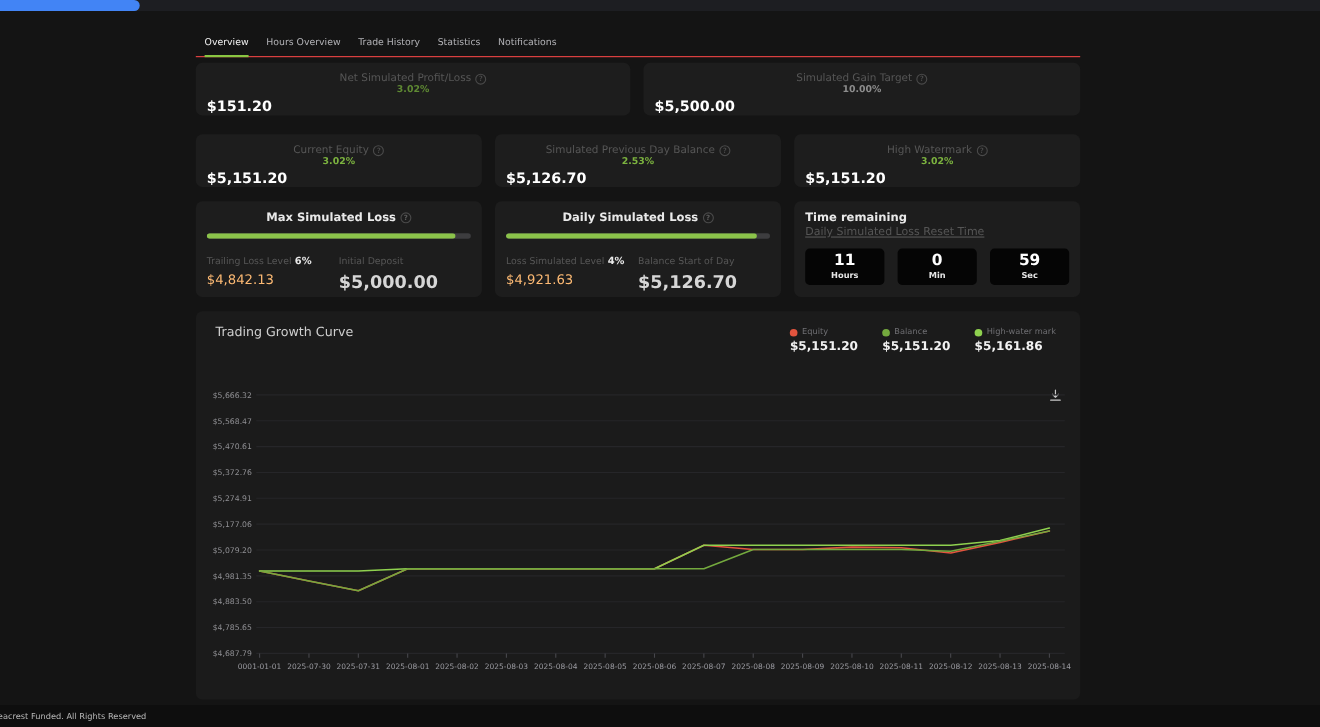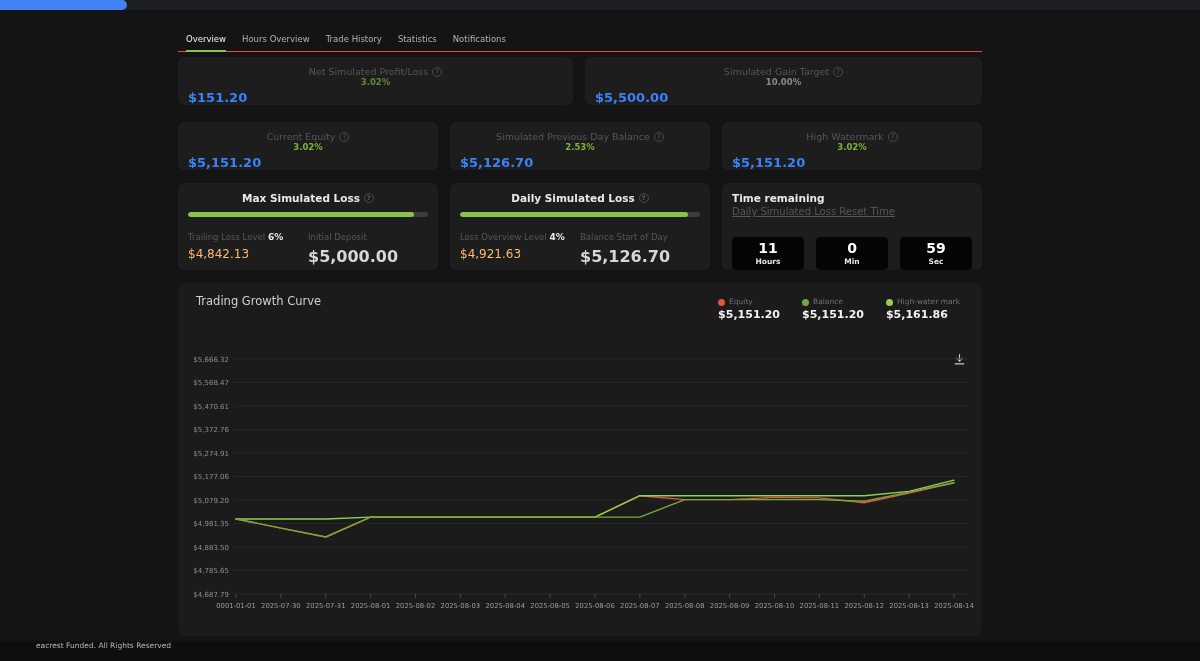--- a/index.html
+++ b/index.html
@@ -17,21 +17,21 @@
 
   
   .card { position:absolute; background:#1d1d1d; border-radius:6px; padding:9px 10px; }
   .card-row { display:flex; justify-content:space-between; align-items:center;flex-direction:column; }
   .card-label { font-size:9.5px; color:#565656; display:flex; align-items:center; gap:4px; }
   .card-label.bright { color:#e9e9e9; font-weight:bold; font-size:10.5px; }
   .pct { font-size:8.5px; font-weight:bold; }
   .pct.green { color:#7cb33f; }
   .pct.green-dim { color:#5f8a33; }
   .pct.gray { color:#8c8c8c; }
-  .card-value { margin-top:3px; font-size:13px; font-weight:bold; color:#3b82f6; }
+  .card-value { margin-top:3px; font-size:13px; font-weight:bold; color:#ffffff; }
   .info { display:inline-flex; align-items:center; justify-content:center; width:10px; height:10px; border:1px solid #4a4a4a; border-radius:50%; font-size:6.5px; color:#5a5a5a; cursor:pointer; }
 
   
   #card-netpl  { top:57px;  left:0;   width:395px; height:48px; }
   #card-target { top:57px;  left:407px; width:397px; height:48px; }
   #card-equity { top:122px; left:0;   width:260px; height:48px; }
   #card-prev   { top:122px; left:272px; width:260px; height:48px; }
   #card-hwm    { top:122px; left:544px; width:260px; height:48px; }
   #card-maxloss  { top:183px; left:0;    width:260px; height:87px; }
   #card-dailyloss{ top:183px; left:272px; width:260px; height:87px; }
@@ -40,38 +40,38 @@
   .progress-track { margin-top:8px; width:100%; height:5px; background:#3d3d3f; border-radius:3px; overflow:hidden; }
   .progress-fill { height:100%; background:#8bc34a; border-radius:3px; }
   .loss-cols { display:flex; margin-top:8px; }
   .loss-col { width:50%; }
   .loss-sub { font-size:8.5px; color:#565656; }
   .loss-badge { font-size:9px; font-weight:bold; color:#e9e9e9; margin-left:3px; }
   .loss-val-green { margin-top:3px; font-size:12px; font-weight:normal; color:#fdba74; }
   .loss-val-white { margin-top:3px; font-size:16px; font-weight:bold; color:#d6d6d6; }
 
   .time-sub { font-size:10px; color:#565656; margin-top:2px;text-decoration:underline; }
-  .time-boxes { display:flex; gap:12px; margin-top:20px; }
+  .time-boxes { display:flex; gap:12px; margin-top:9px; }
   .time-box { width:72px; height:33px; background:#050505; border-radius:4px; display:flex; flex-direction:column; align-items:center; justify-content:center; }
   .time-num { font-size:14px; font-weight:bold; color:#ffffff; line-height:1.1; }
   .time-unit { font-size:7.5px; font-weight:bold; color:#e6e6e6; }
 
   
   #chart-card { position:absolute; top:283px; left:0; width:804px; height:353px; background:#1b1b1b; border-radius:6px; }
   .chart-title { position:absolute; top:11px; left:18px; font-size:11.5px; color:#cfcfcf; }
   .legend { position:absolute; top:14px; right:22px; display:flex; gap:22px; }
   .legend-item { cursor:pointer; }
   .legend-top { display:flex; align-items:flex-end; gap:4px; }
   .legend-dot { width:7px; height:7px; border-radius:50%; }
   .legend-name { font-size:7.5px; color:#6f6f73; }
   .legend-value { margin-top:2px; font-size:11px; font-weight:bold; color:#f2f2f2; }
   .download-btn { position:absolute; top:68px; right:16px; cursor:pointer; }
   #growth-chart { position:absolute; left:8px; top:63px; }
 
-  .footer { position:absolute; bottom:0; left:0; width:1200px; height:20px; background:#0e0e0e; display:flex; align-items:flex-start;padding-left:38px; }
+  .footer { position:absolute; bottom:0; left:0; width:1200px; height:20px; background:#0e0e0e; display:flex; align-items:center; }
   .footer-text { font-size:7.5px; color:#b7b7b7; margin-left:-2px; }
 </style>
 </head>
 <body>
 
 <div class="topstrip">
   <div class="loading-bar"></div>
 </div>
 
 <div class="content">
@@ -166,21 +166,21 @@
       <span class="card-label bright">
           <span>Daily Simulated Loss</span>
           <span class="info">?</span>
         </span>
     </div>
     <div class="progress-track">
       <div class="progress-fill" style="width: 95%;"></div>
     </div>
     <div class="loss-cols">
       <div class="loss-col">
-        <span class="loss-sub">Loss Overview Level</span><span class="loss-badge">4%</span>
+        <span class="loss-sub">Loss Simulated Level</span><span class="loss-badge">4%</span>
         <div class="loss-val-green">$4,921.63</div>
       </div>
       <div class="loss-col">
         <span class="loss-sub">Balance Start of Day</span>
         <div class="loss-val-white">$5,126.70</div>
       </div>
     </div>
   </div>
 
   <div class="card" id="card-time">

